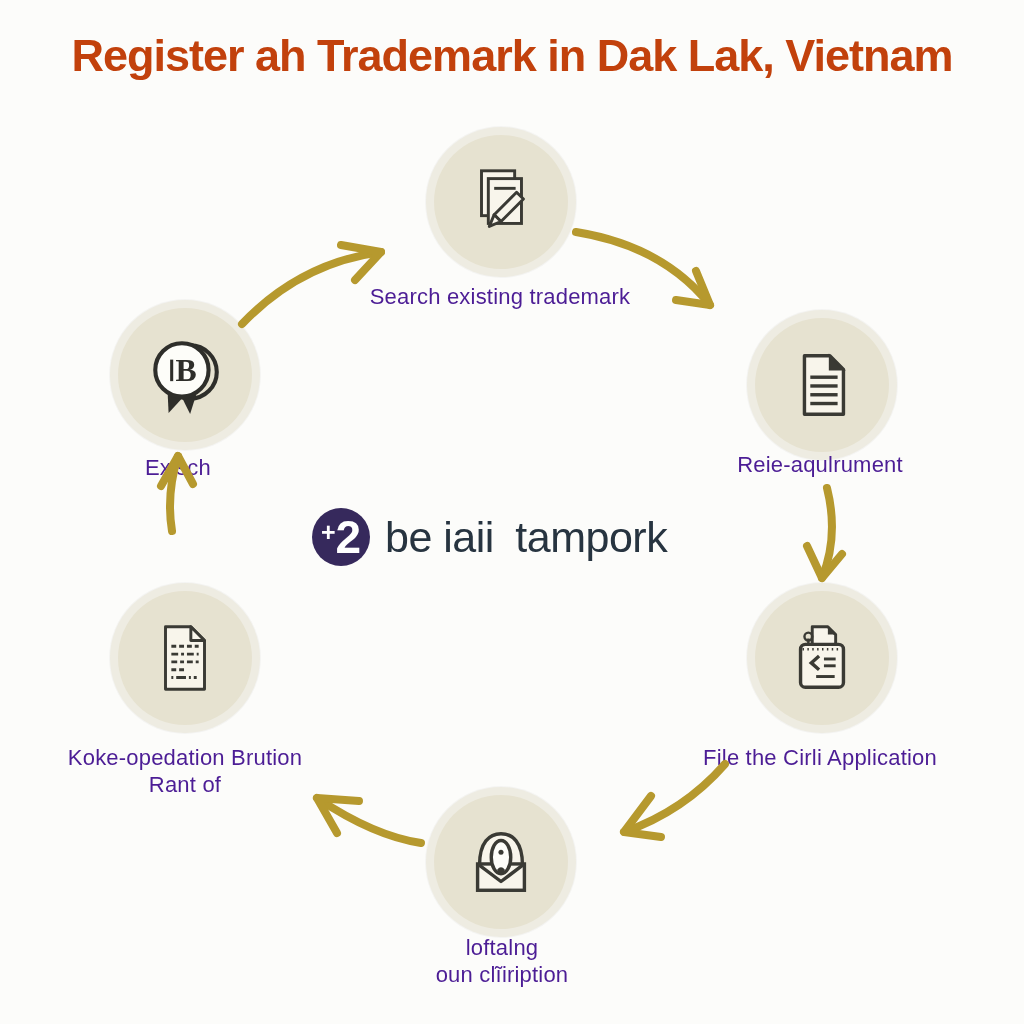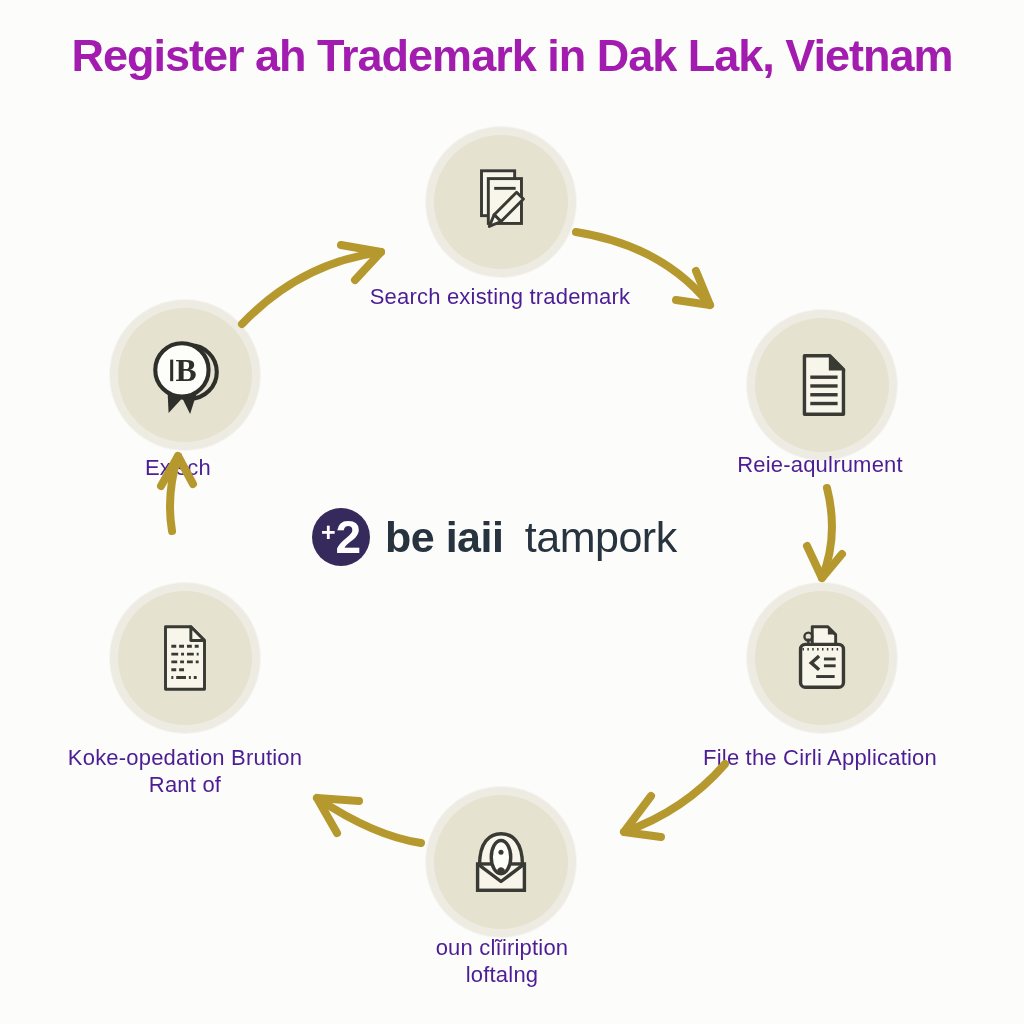--- a/index.html
+++ b/index.html
@@ -6,21 +6,21 @@
   body{
     width:1024px;height:1024px;position:relative;overflow:hidden;
     background:#fcfcfa;
     font-family:"Liberation Sans","DejaVu Sans",sans-serif;
     color:#233038;
   }
   .canvas{position:absolute;inset:0;}
   .title{
     position:absolute;left:0;top:30px;width:1024px;
     text-align:center;font-size:45px;font-weight:700;letter-spacing:-1px;
-    color:#a21caf;margin:0;
+    color:#c2410c;margin:0;
   }
   .node-circle{
     position:absolute;width:134px;height:134px;border-radius:50%;
     background:#e6e2d0;
     box-shadow:0 0 0 8px #eeece2, 0 0 0 9px rgba(0,0,0,0.03);
     display:flex;align-items:center;justify-content:center;
   }
   .node-label{
     position:absolute;text-align:center;font-size:22px;line-height:27px;
     color:#4c1d95;letter-spacing:0.2px;
@@ -31,21 +31,21 @@
     display:flex;align-items:center;gap:15px;
   }
   .logo-badge{
     width:58px;height:58px;border-radius:50%;background:#36295c;
     display:flex;align-items:center;justify-content:center;
     color:#ffffff;line-height:1;
   }
   .logo-badge .plus{font-size:25px;font-weight:700;margin-right:0px;margin-top:-10px;}
   .logo-badge .two{font-size:46px;font-weight:800;}
   .logo-text{font-size:43px;color:#273440;white-space:nowrap;letter-spacing:-0.5px;}
-  .logo-text .bold{font-weight:700;}
+  .logo-text .bold{font-weight:400;}
   .logo-text .light{font-weight:400;margin-left:10px;margin-top:36px;}
   svg.arrows{position:absolute;inset:0;pointer-events:none;}
   svg.arrows path, svg.arrows polyline{
     fill:none;stroke:#b6992e;stroke-width:8;stroke-linecap:round;stroke-linejoin:round;
   }
   .icon{display:block;}
 </style>
 </head>
 <body>
 
@@ -104,22 +104,22 @@
     <svg class="icon" width="78" height="78" viewBox="0 0 80 80">
       <path d="M18 43 C18 20 28 11 40 11 C52 11 62 20 62 43" fill="#f8f5eb" stroke="#3a3a34" stroke-width="3.5"></path>
       <rect x="16" y="42" width="48" height="27" fill="#f8f5eb" stroke="#3a3a34" stroke-width="3.5"></rect>
       <path d="M16 42 L40 60 L64 42" fill="none" stroke="#3a3a34" stroke-width="3.5" stroke-linejoin="round"></path>
       <ellipse cx="40" cy="35" rx="10" ry="17" fill="#fdfdf9" stroke="#3a3a34" stroke-width="3.5"></ellipse>
       <circle cx="40" cy="30" r="2.6" fill="#3a3a34"></circle>
       <path d="M36 48 Q40 58 44 48 Q40 43 36 48 Z" fill="#3a3a34"></path>
     </svg>
   </div>
   <div class="node-label" style="left:352px;top:934px;width:300px;">
+    <span>loftalng</span>
     <span>oun clĩiription</span>
-    <span>loftalng</span>
   </div>
 
   <div class="node-circle" style="left:118px;top:591px;">
     <svg class="icon" width="78" height="78" viewBox="0 0 80 80">
       <path d="M20 8 H46 L60 22 V72 H20 Z" fill="#f8f5eb" stroke="#3a3a34" stroke-width="3" stroke-linejoin="round"></path>
       <path d="M46 8 L60 22 H46 Z" fill="#f8f5eb" stroke="#3a3a34" stroke-width="3" stroke-linejoin="round"></path>
       <line x1="26" y1="28" x2="54" y2="28" stroke="#3a3a34" stroke-width="3" stroke-dasharray="5 3"></line>
       <line x1="26" y1="36" x2="54" y2="36" stroke="#3a3a34" stroke-width="3" stroke-dasharray="7 3 3 3"></line>
       <line x1="26" y1="44" x2="54" y2="44" stroke="#3a3a34" stroke-width="3" stroke-dasharray="6 3 4 3"></line>
       <line x1="26" y1="52" x2="42" y2="52" stroke="#3a3a34" stroke-width="3" stroke-dasharray="5 3"></line>

